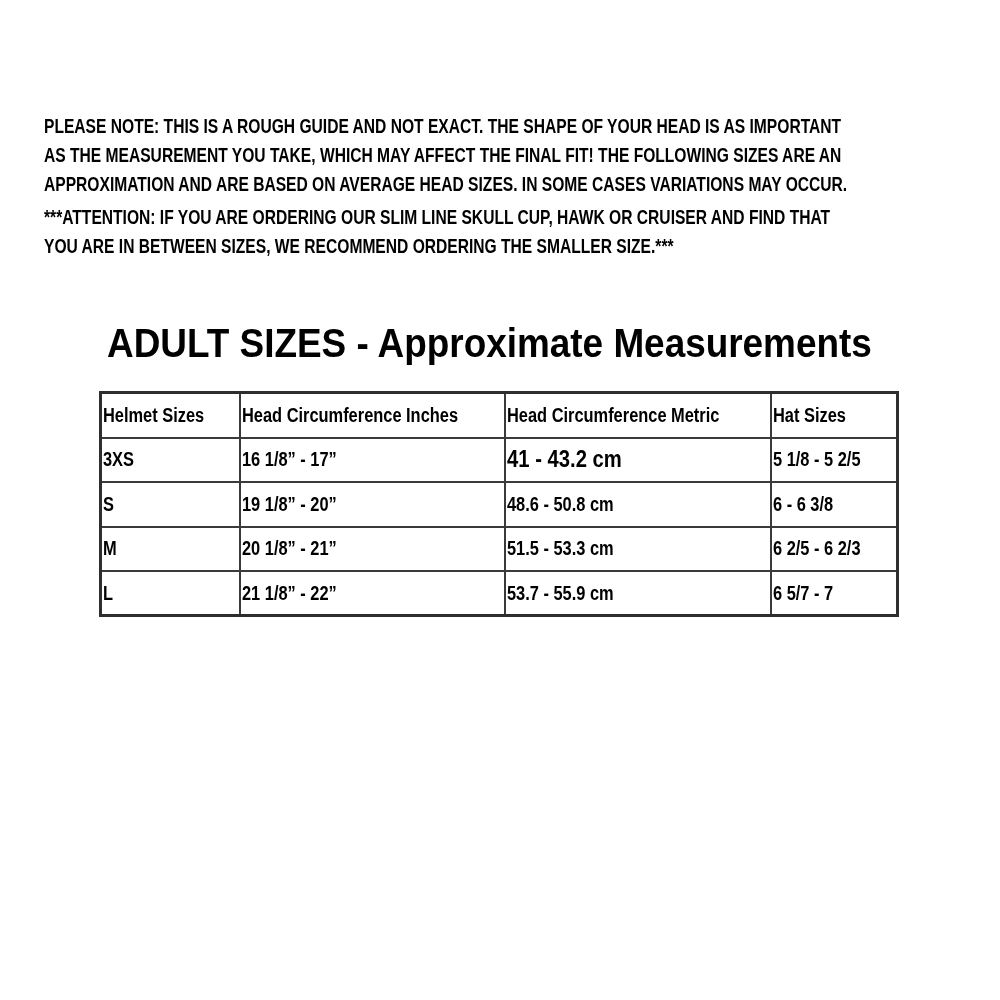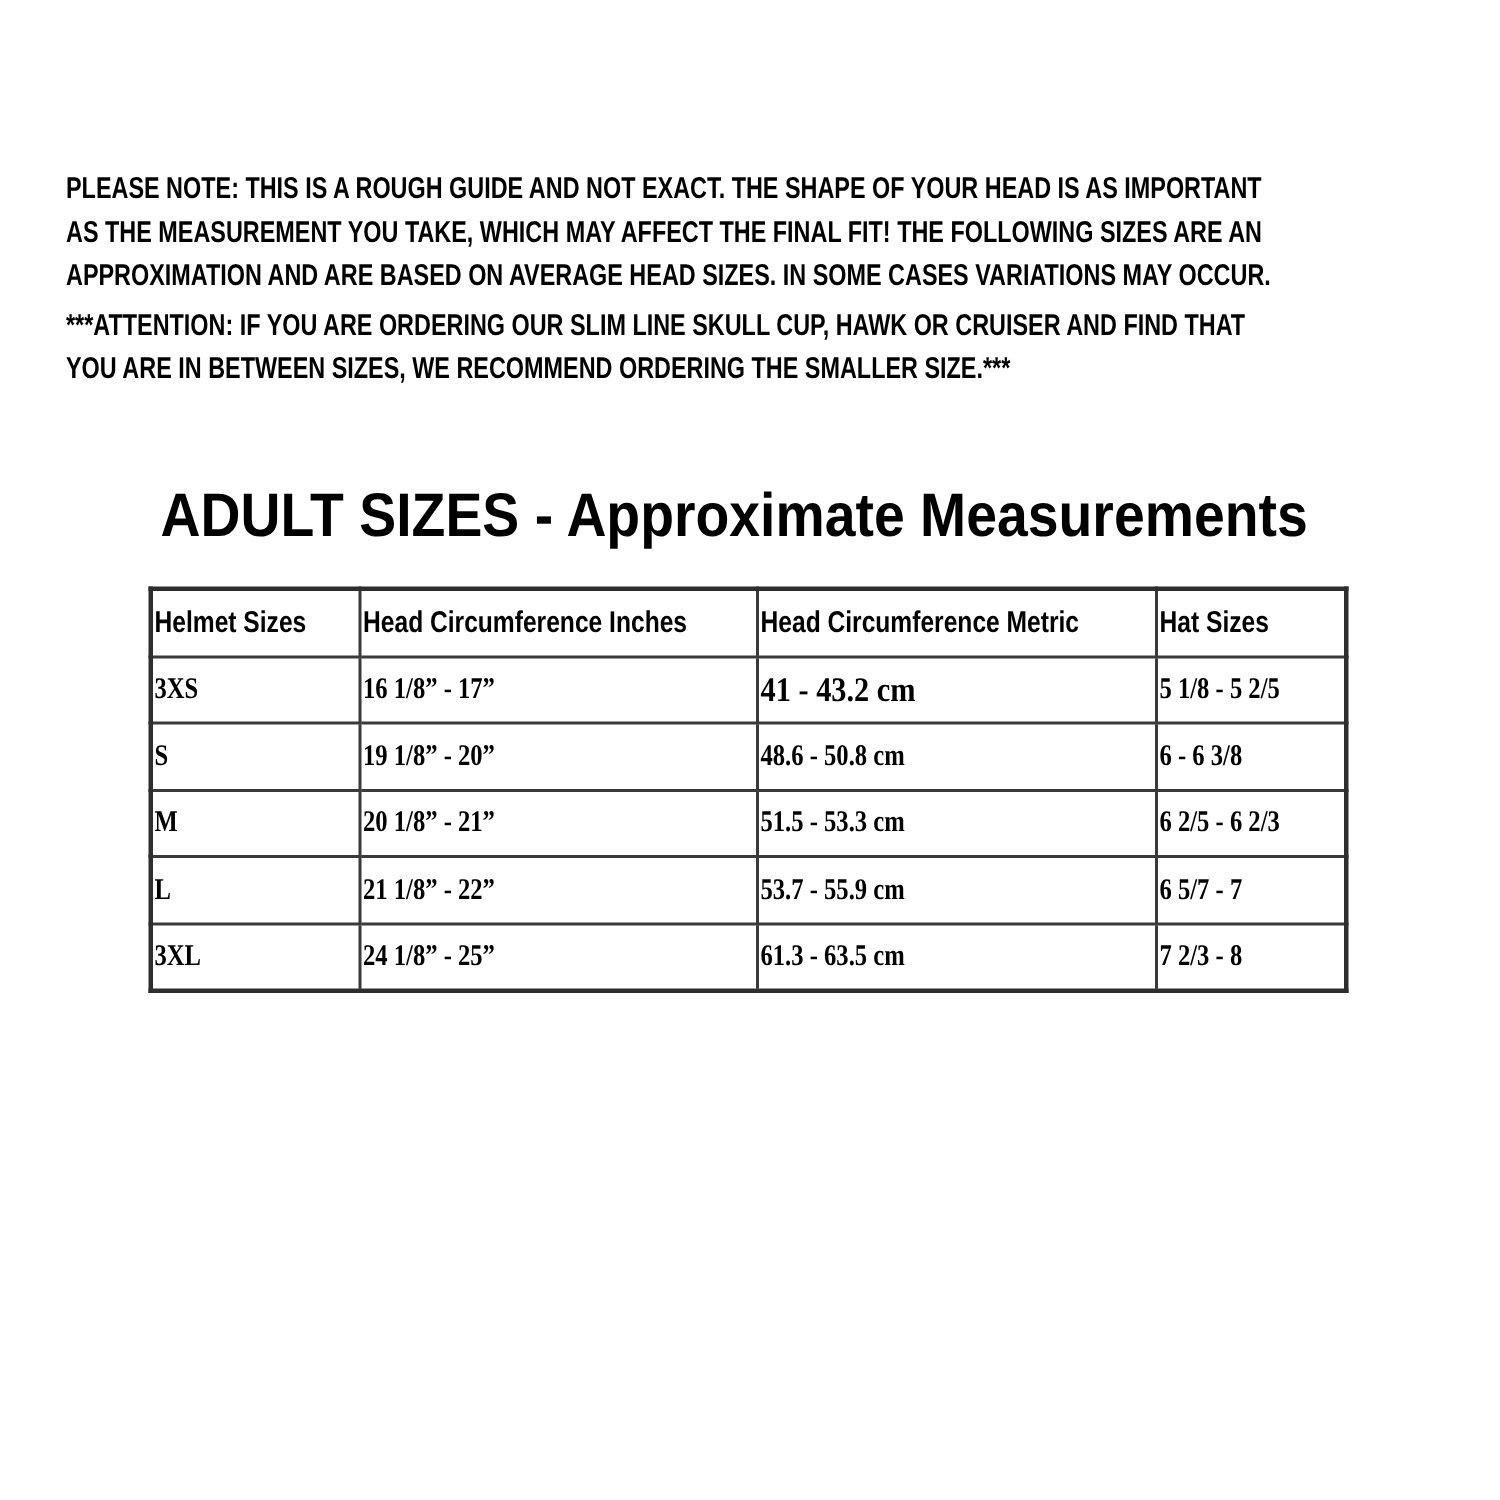--- a/index.html
+++ b/index.html
@@ -57,21 +57,21 @@
     border: 2px solid #3a3a3a;
     padding: 0 4px 0 1px;
     text-align: left;
     vertical-align: middle;
     font-size: 20px;
     font-weight: bold;
     color: #000000;
     margin-top: 39px;
   }
   table.size-table thead tr { height: 45px; }
-  table.size-table tbody tr { height: 44.6px; font-family: Liberation Serif, serif; }
+  table.size-table tbody tr { height: 44.6px; }
   .cx {
     display: inline-block;
     white-space: nowrap;
     transform: scaleX(0.82);
     transform-origin: 0 50%;
   }
   .cx.big {
     font-size: 23px;
     transform: scaleX(0.88);
   }
@@ -127,22 +127,16 @@
         <td><span class="cx">20 1/8” - 21”</span></td>
         <td><span class="cx">51.5 - 53.3 cm</span></td>
         <td><span class="cx">6 2/5 - 6 2/3</span></td>
       </tr>
       <tr>
         <td><span class="cx">L</span></td>
         <td><span class="cx">21 1/8” - 22”</span></td>
         <td><span class="cx">53.7 - 55.9 cm</span></td>
         <td><span class="cx">6 5/7 - 7</span></td>
       </tr>
-      <tr>
-        <td><span class="cx">3XL</span></td>
-        <td><span class="cx">24 1/8” - 25”</span></td>
-        <td><span class="cx">61.3 - 63.5 cm</span></td>
-        <td><span class="cx">7 2/3 - 8</span></td>
-      </tr>
     </tbody>
   </table>
 
 </div>
 
 </body></html>

